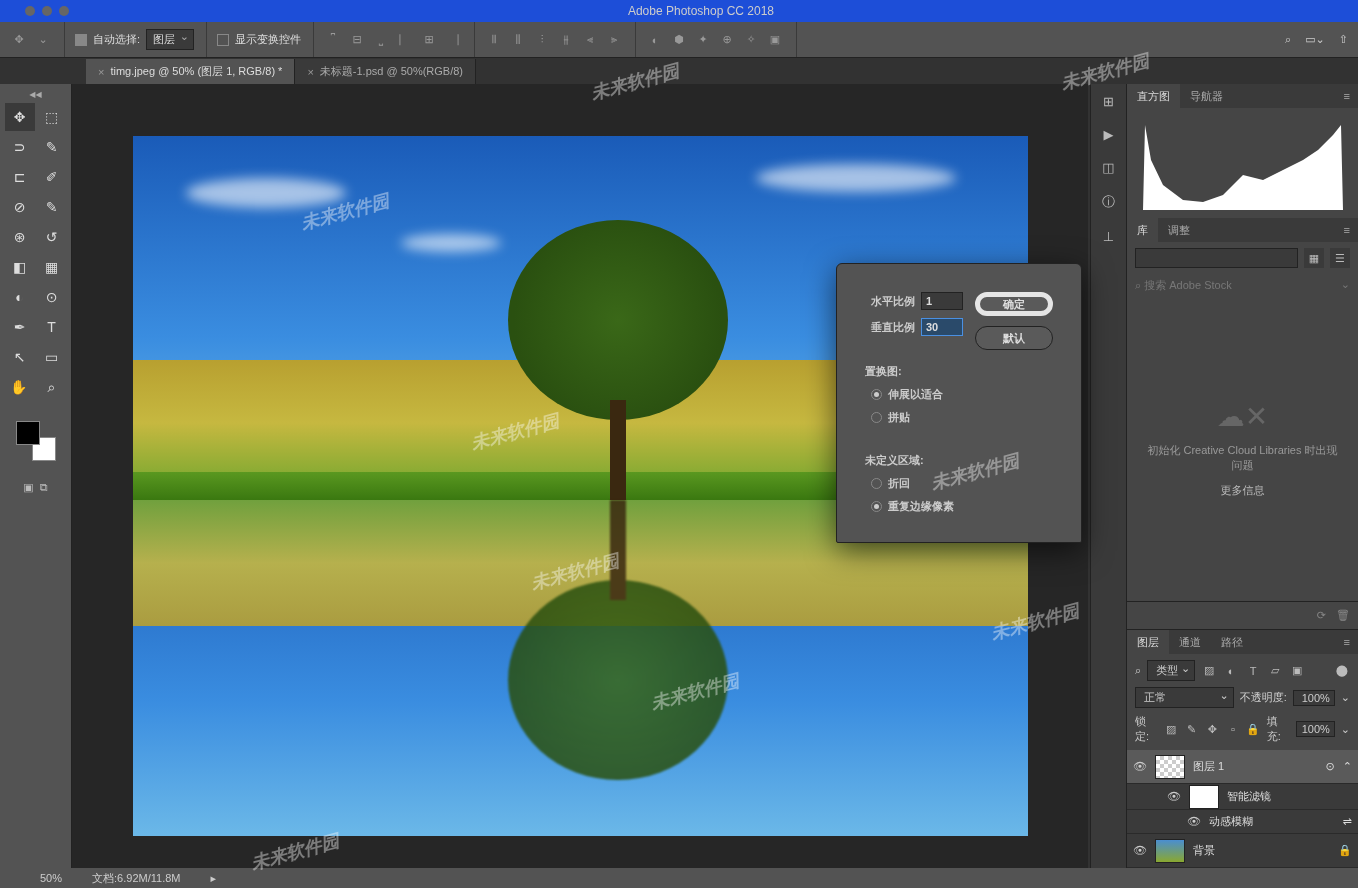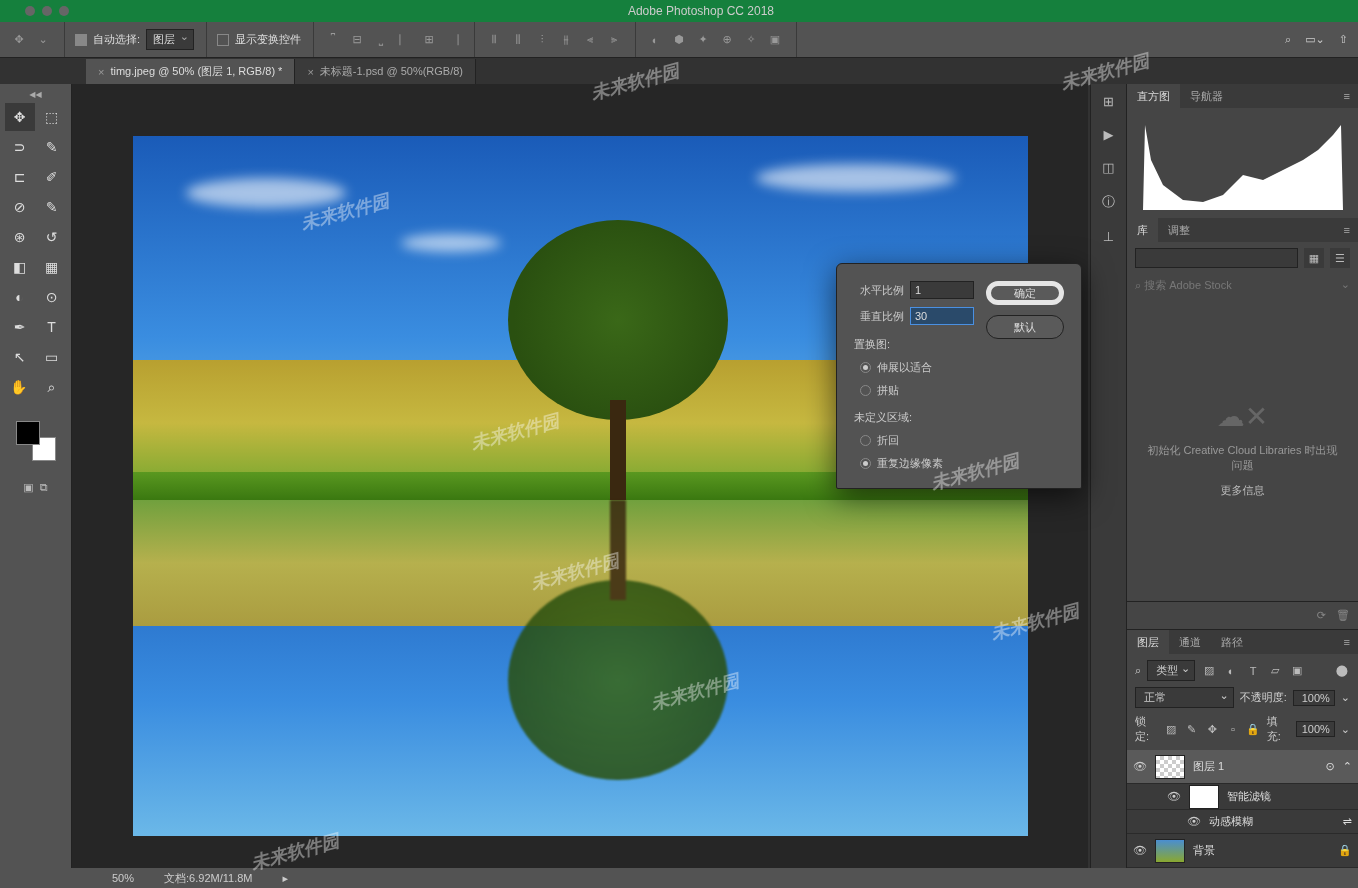--- a/index.html
+++ b/index.html
@@ -1,17 +1,17 @@
 <!DOCTYPE html>
 <html><head>
 <meta charset="utf-8">
 <style>
 * { margin:0; padding:0; box-sizing:border-box; font-family:-apple-system,"Helvetica Neue",Arial,sans-serif; }
 body { background:#323232; color:#ddd; font-size:11px; width:1358px; height:888px; overflow:hidden; position:relative; }
-.titlebar { height:22px; background:#15803d; display:flex; align-items:center; padding:0 25px; }
+.titlebar { height:22px; background:#1d4ed8; display:flex; align-items:center; padding:0 25px; }
 .traffic { display:flex; gap:7px; }
 .traffic span { width:10px; height:10px; border-radius:50%; background:#666; }
 .titlebar .title { flex:1; text-align:center; color:#ccc; font-size:12px; }
 .menubar { height:36px; background:#535353; display:flex; align-items:center; padding:0 10px; gap:10px; border-bottom:1px solid #222; }
 .menubar .grp { display:flex; align-items:center; gap:6px; border-right:1px solid #3a3a3a; padding-right:12px; height:100%; }
 .menubar .iconbtn { width:18px; height:18px; display:flex; align-items:center; justify-content:center; color:#999; }
 .chk { width:12px; height:12px; border:1px solid #888; display:inline-block; }
 .chk.on { background:#888; }
 .sel { background:#3a3a3a; border:1px solid #222; padding:2px 18px 2px 6px; position:relative; color:#ddd; }
 .sel::after { content:"⌄"; position:absolute; right:4px; top:0; color:#aaa; }
@@ -69,31 +69,31 @@
 .layers-list { background:#3a3a3a; max-height:180px; }
 .layer { display:flex; align-items:center; height:34px; border-bottom:1px solid #2a2a2a; padding:0 6px; gap:8px; }
 .layer.selected { background:#5a5a5a; }
 .layer .eye { width:14px; color:#ccc; }
 .layer .thumb { width:30px; height:24px; background:#fff; border:1px solid #222; }
 .layer .thumb.checker { background:repeating-conic-gradient(#ccc 0 25%,#fff 0 50%) 0 0/8px 8px; }
 .layer .lname { flex:1; color:#ddd; }
 .layer .lock { color:#aaa; }
 .layer.sub { padding-left:40px; height:26px; }
 .layer.sub2 { padding-left:60px; height:24px; }
-.statusbar { height:20px; background:#535353; display:flex; align-items:center; padding-left:112px; color:#ccc; gap:30px; }
+.statusbar { height:20px; background:#535353; display:flex; align-items:center; padding-left:40px; color:#ccc; gap:30px; }
 
 .dialog { position:absolute; left:836px; top:263px; width:246px; background:#535353; border:1px solid #222; box-shadow:0 8px 30px rgba(0,0,0,.6); border-radius:6px 6px 2px 2px; }
 .dialog .dtitle { height:22px; background:linear-gradient(#e8e8e8,#d0d0d0); color:#333; text-align:center; line-height:22px; border-radius:6px 6px 0 0; font-size:12px; }
-.dialog .dbody { padding:17px; display:flex; gap:12px; }
+.dialog .dbody { padding:28px; display:flex; gap:12px;font-weight:bold; }
 .dialog .left { flex:1; display:flex; flex-direction:column; gap:8px; }
 .dialog .frow { display:flex; align-items:center; gap:6px; }
 .dialog .flabel { width:50px; text-align:right; color:#ccc; }
 .dialog .finput { flex:1; background:#3a3a3a; border:1px solid #222; padding:2px 4px; color:#ddd; }
 .dialog .finput.focus { border:1px solid #4a90e2; background:#2a4a6a; }
-.dialog .section { color:#ccc; margin-top:4px; }
+.dialog .section { color:#ccc; margin-top:20px; }
 .dialog .radio { display:flex; align-items:center; gap:6px; color:#ccc; padding-left:6px; }
 .dialog .radio .r { width:11px; height:11px; border:1px solid #888; border-radius:50%; display:inline-flex; align-items:center; justify-content:center; }
 .dialog .radio .r.on::after { content:""; width:5px; height:5px; background:#ccc; border-radius:50%; }
 .dialog .btns { display:flex; flex-direction:column; gap:10px; }
 .dialog .btn { width:78px; height:24px; border:1px solid #222; border-radius:12px; background:#5a5a5a; color:#ddd; display:flex; align-items:center; justify-content:center; }
 .dialog .btn.primary { border:5px solid #e5e5e5; }
 .watermark { position:absolute; color:rgba(255,255,255,.4); font-size:18px; font-style:italic; pointer-events:none; transform:rotate(-15deg); font-weight:bold; }
 </style>
 </head>
 <body>

